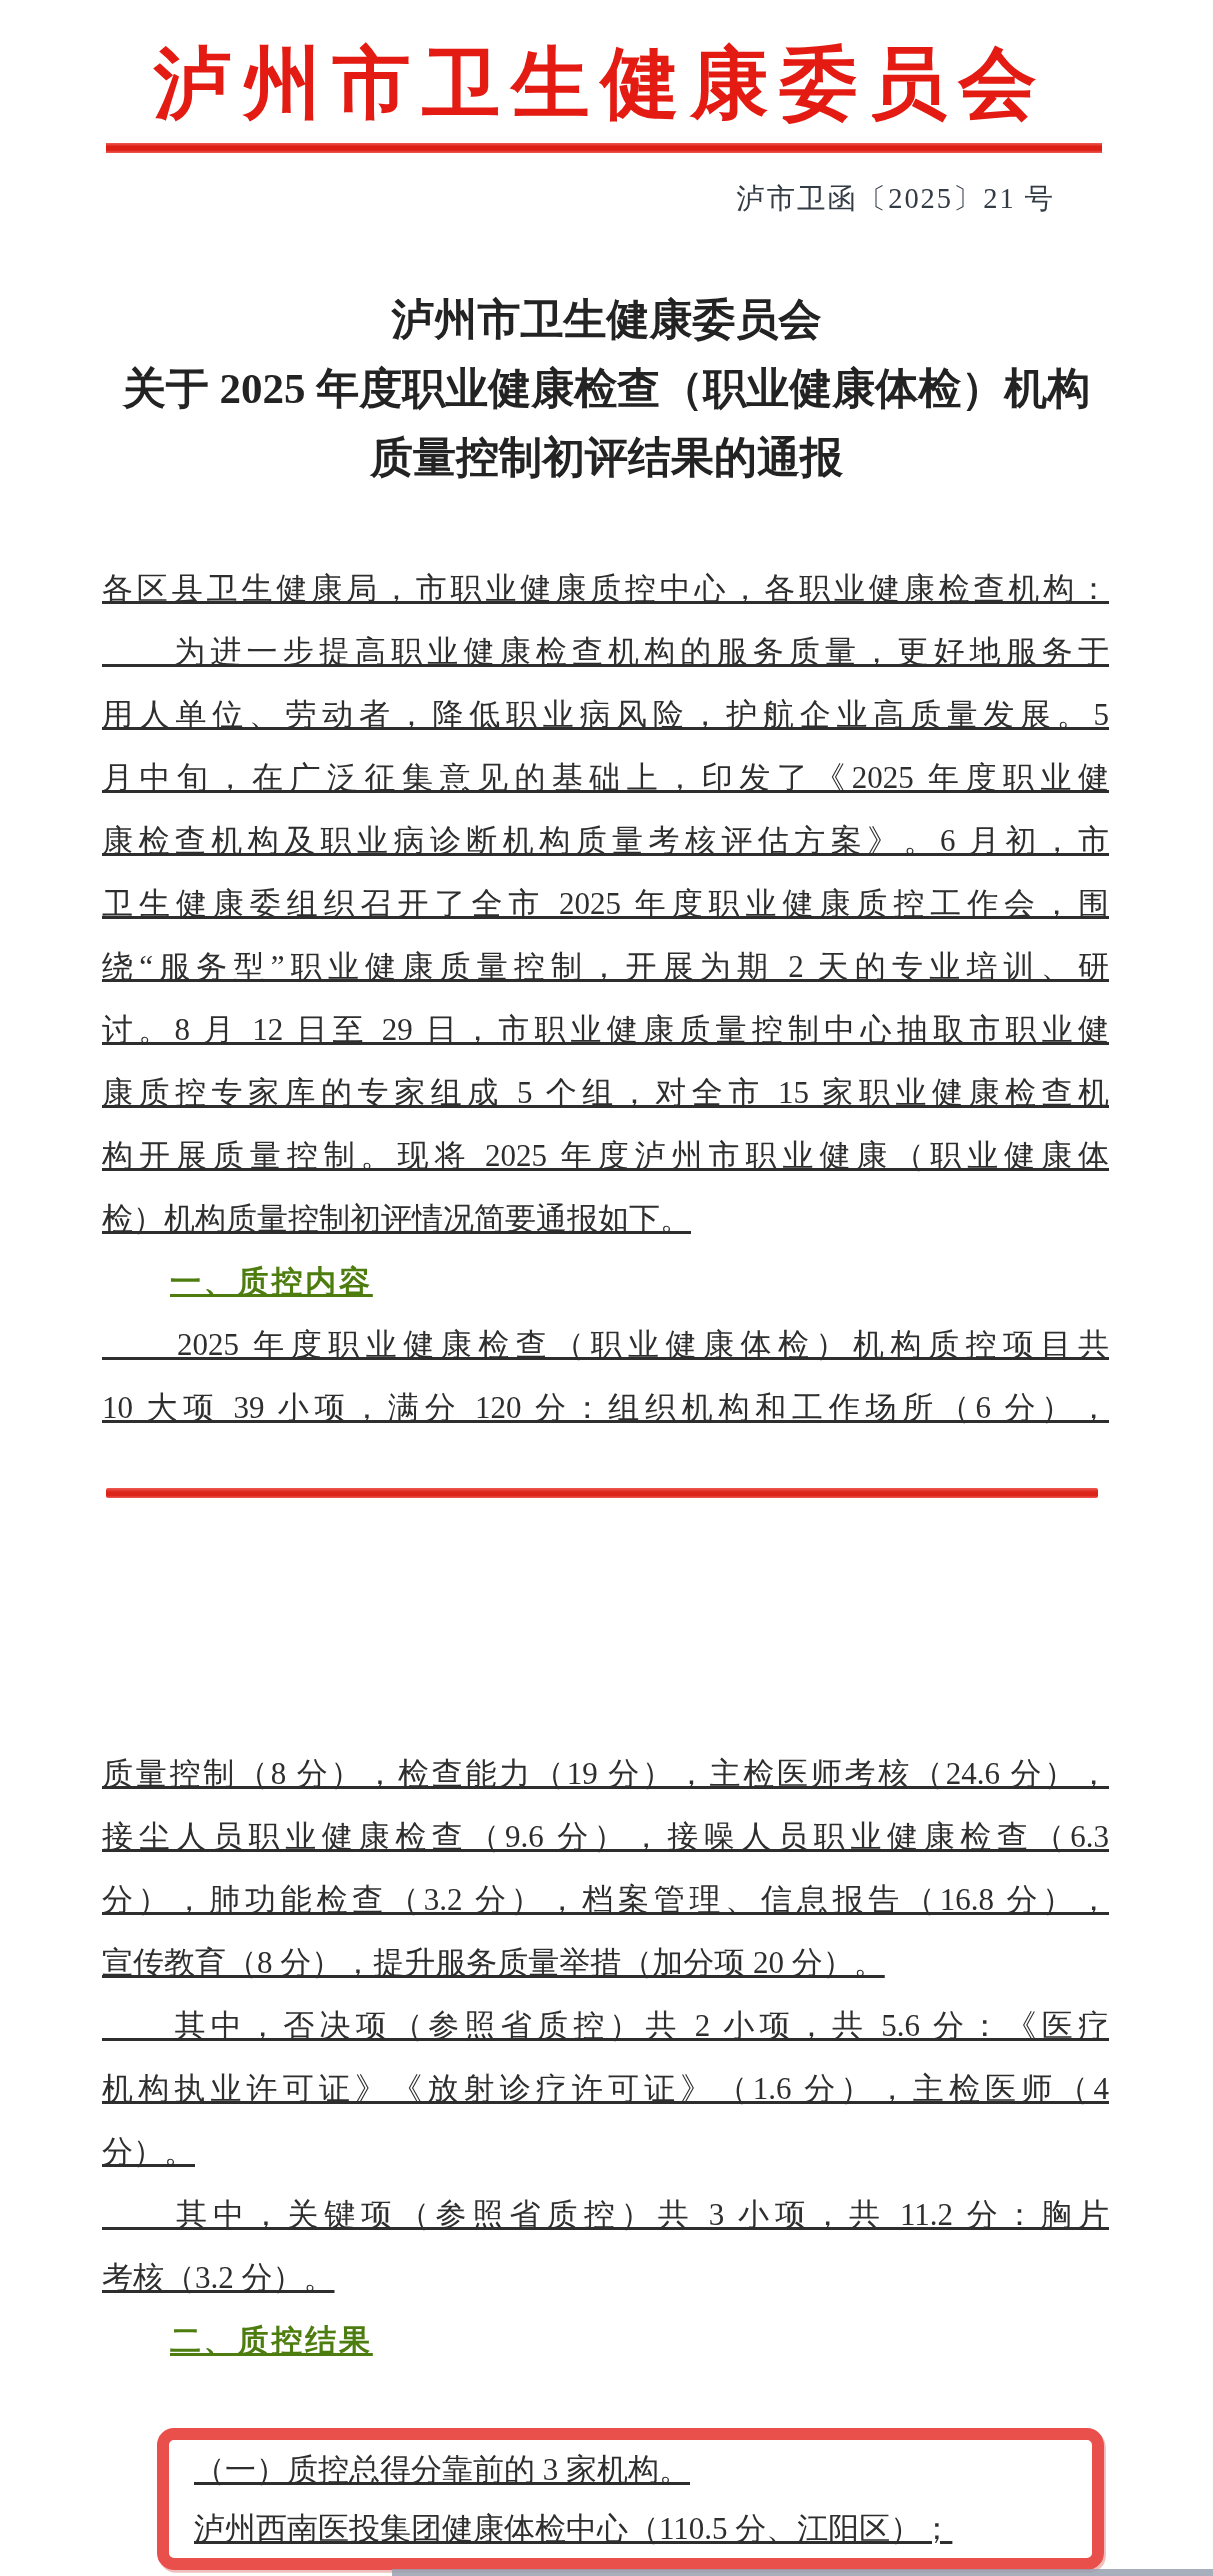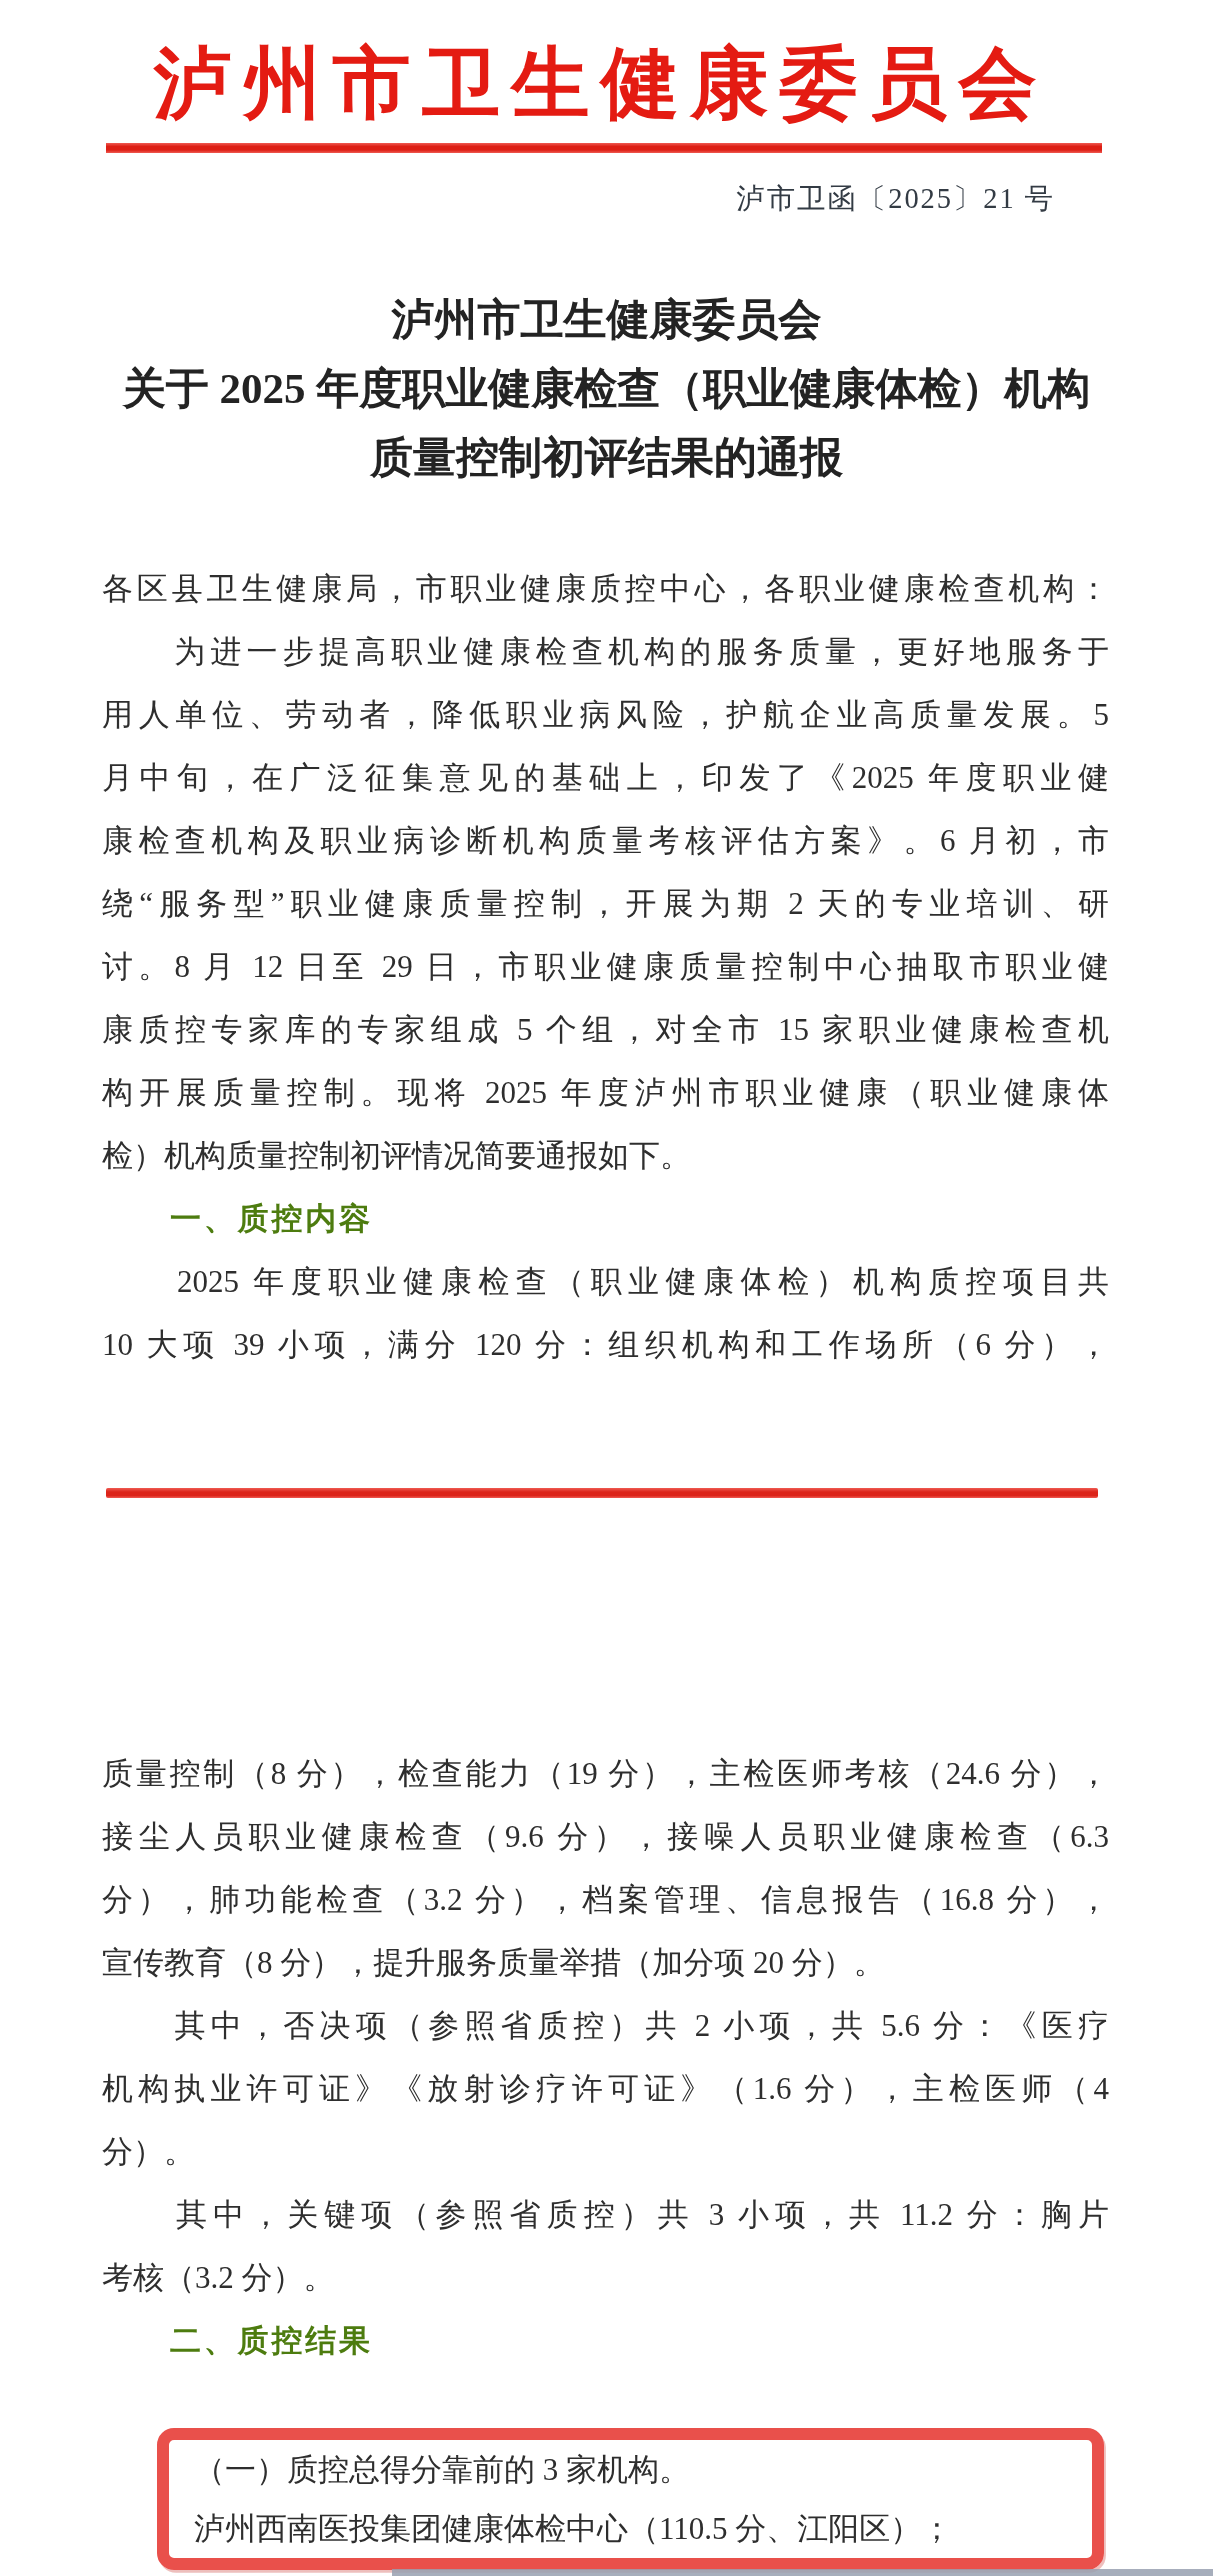--- a/index.html
+++ b/index.html
@@ -40,21 +40,21 @@
     color:#232323;
   }
 
   
   .text-block {
     position:absolute; left:102px; width:1007px;
     font-size:31px; line-height:63px; color:#2e2e2e;
   }
   .tb1 { top:557px; }
   .tb2 { top:1742px; }
-  .line { white-space:pre-wrap; }
+  .line { white-space:pre-wrap;text-decoration:underline; }
   .fill { text-align:justify; text-align-last:justify; }
   .sec-heading {
     font-family:"Liberation Sans","DejaVu Sans",sans-serif;
     font-weight:bold; color:#4d7c0f;
     text-indent:68px; letter-spacing:2.8px;
   }
 
   
   .page-sep {
     position:absolute; left:106px; top:1488px; width:992px; height:10.4px;
@@ -93,20 +93,21 @@
     <div>关于 2025 年度职业健康检查（职业健康体检）机构</div>
     <div>质量控制初评结果的通报</div>
   </div>
 
   <div class="text-block tb1">
     <div class="line fill">各区县卫生健康局，市职业健康质控中心，各职业健康检查机构：</div>
     <div class="line fill">　　为进一步提高职业健康检查机构的服务质量，更好地服务于</div>
     <div class="line fill">用人单位、劳动者，降低职业病风险，护航企业高质量发展。5</div>
     <div class="line fill">月中旬，在广泛征集意见的基础上，印发了《2025 年度职业健</div>
     <div class="line fill">康检查机构及职业病诊断机构质量考核评估方案》。6 月初，市</div>
+    <div class="line fill">卫生健康委组织召开了全市 2025 年度职业健康质控工作会，围</div>
     <div class="line fill">绕“服务型”职业健康质量控制，开展为期 2 天的专业培训、研</div>
     <div class="line fill">讨。8 月 12 日至 29 日，市职业健康质量控制中心抽取市职业健</div>
     <div class="line fill">康质控专家库的专家组成 5 个组，对全市 15 家职业健康检查机</div>
     <div class="line fill">构开展质量控制。现将 2025 年度泸州市职业健康（职业健康体</div>
     <div class="line">检）机构质量控制初评情况简要通报如下。</div>
     <div class="line sec-heading">一、质控内容</div>
     <div class="line fill">　　2025 年度职业健康检查（职业健康体检）机构质控项目共</div>
     <div class="line fill">10 大项 39 小项，满分 120 分：组织机构和工作场所（6 分），</div>
   </div>
 

